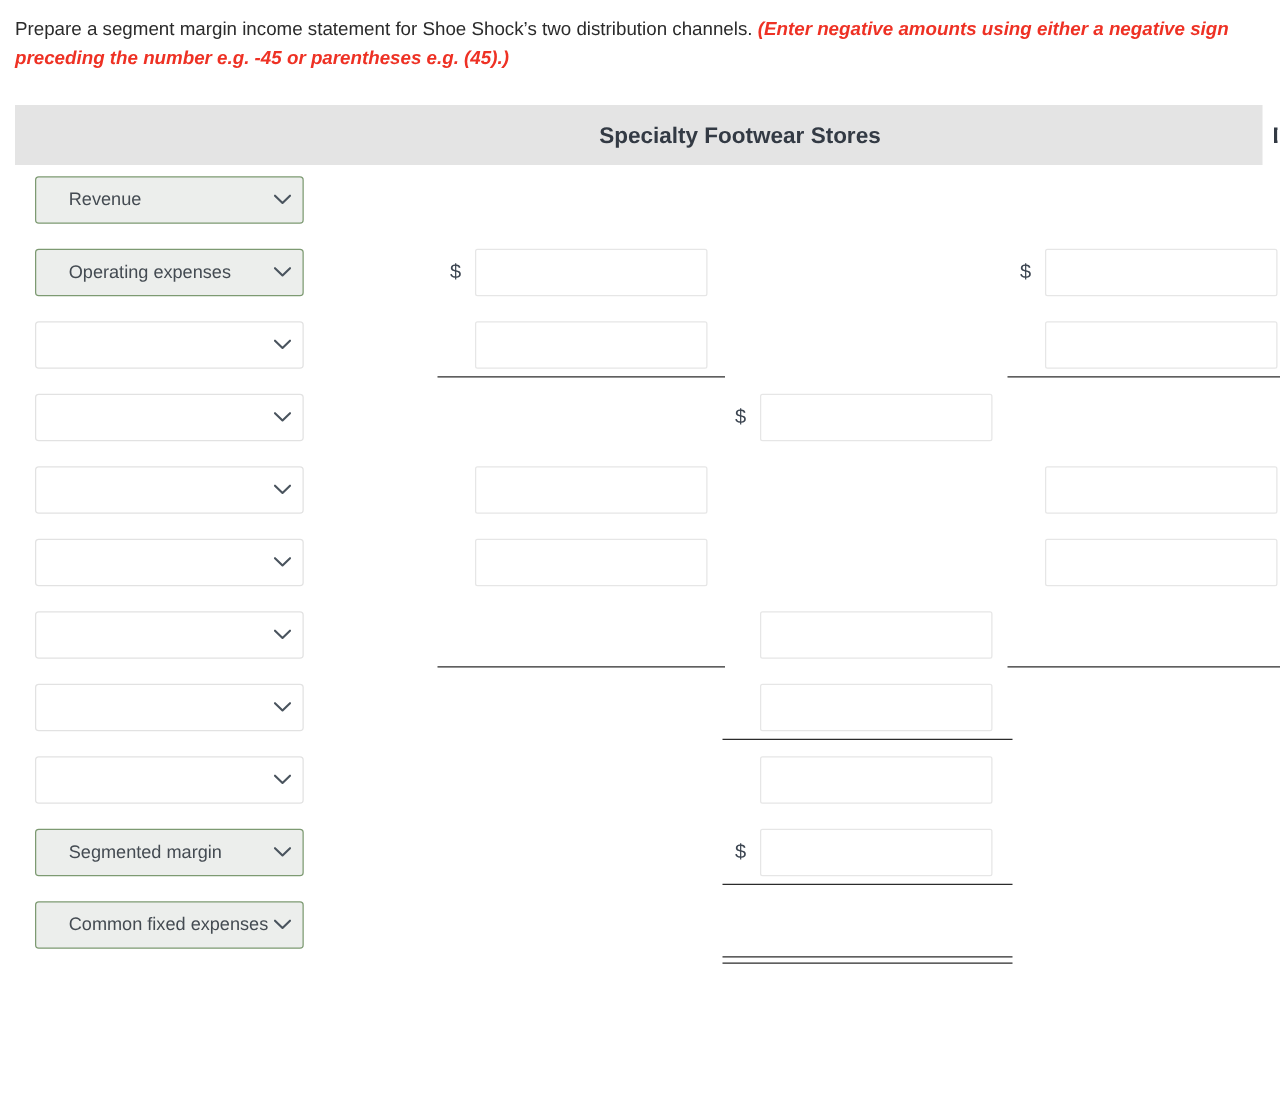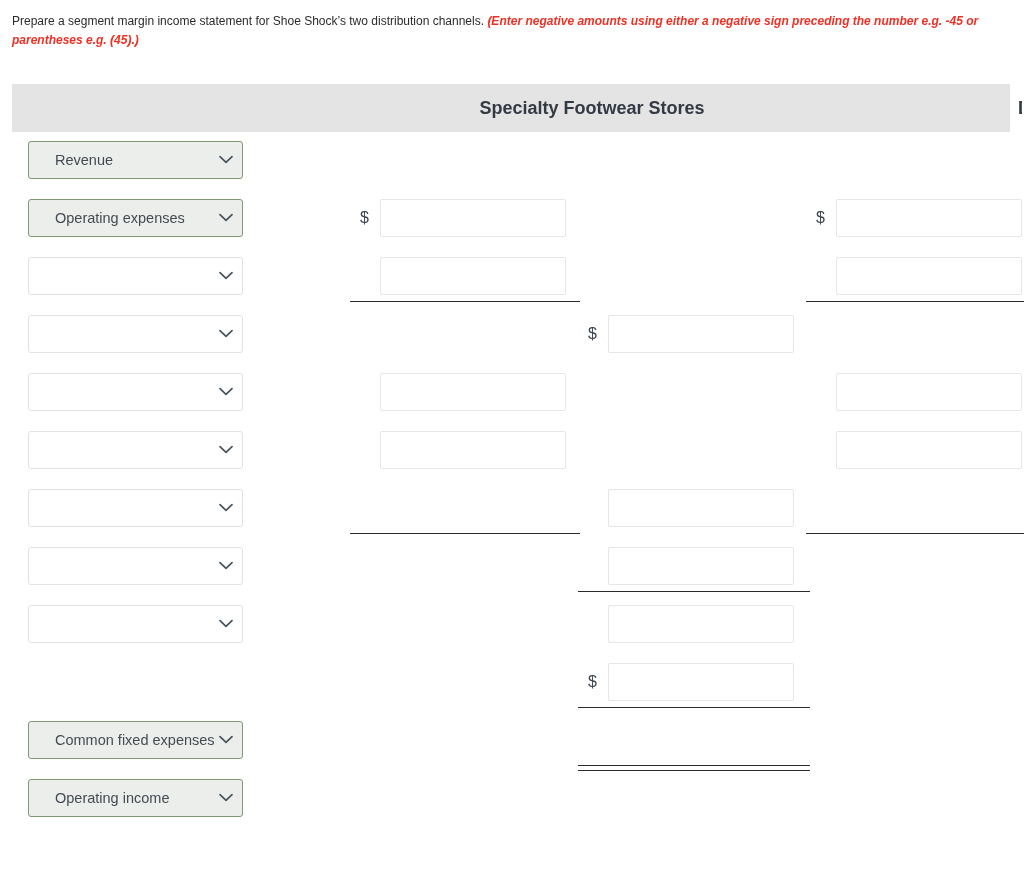--- a/index.html
+++ b/index.html
@@ -16,21 +16,21 @@
     overflow: hidden;
     position: relative;
   }
 
   
   #instructions {
     position: absolute;
     left: 12px;
     top: 12px;
     width: 990px;
-    font-size: 12px;
+    font-size: 15px;
     line-height: 1.55;
     color: #2b2b2b;
   }
   #instructions .hint {
     color: #ee3124;
     font-style: italic;
     font-weight: bold;
   }
 
   
@@ -240,32 +240,30 @@
     </div>
     <div class="row">
       <div class="sel sel-label"><span></span><span class="chev">
           <svg width="14" height="10" viewBox="0 0 14 10">
             <path d="M1 1.6 L7 7.4 L13 1.6" fill="none" stroke="#4a545e" stroke-width="1.7" stroke-linecap="round" stroke-linejoin="round"></path>
           </svg>
         </span></div>
       <input class="amt colB" type="text" value="" style="">
     </div>
     <div class="row">
+      <div class="sel filled sel-label"><span>Segmented margin</span><span class="chev">
+          <svg width="14" height="10" viewBox="0 0 14 10">
+            <path d="M1 1.6 L7 7.4 L13 1.6" fill="none" stroke="#4a545e" stroke-width="1.7" stroke-linecap="round" stroke-linejoin="round"></path>
+          </svg>
+        </span></div>
       <span class="dollar colB-dollar">$</span>
       <input class="amt colB" type="text" value="" style="">
     </div>
     <div class="row">
       <div class="sel filled sel-label"><span>Common fixed expenses</span><span class="chev">
-          <svg width="14" height="10" viewBox="0 0 14 10">
-            <path d="M1 1.6 L7 7.4 L13 1.6" fill="none" stroke="#4a545e" stroke-width="1.7" stroke-linecap="round" stroke-linejoin="round"></path>
-          </svg>
-        </span></div>
-    </div>
-    <div class="row">
-      <div class="sel filled sel-label"><span>Operating income</span><span class="chev">
           <svg width="14" height="10" viewBox="0 0 14 10">
             <path d="M1 1.6 L7 7.4 L13 1.6" fill="none" stroke="#4a545e" stroke-width="1.7" stroke-linecap="round" stroke-linejoin="round"></path>
           </svg>
         </span></div>
     </div>
   </div>
 
 <div class="rule ruleA" style="top: 301px;"></div>
 <div class="rule ruleC" style="top: 301px;"></div>
 <div class="rule ruleA" style="top: 533px;"></div>

